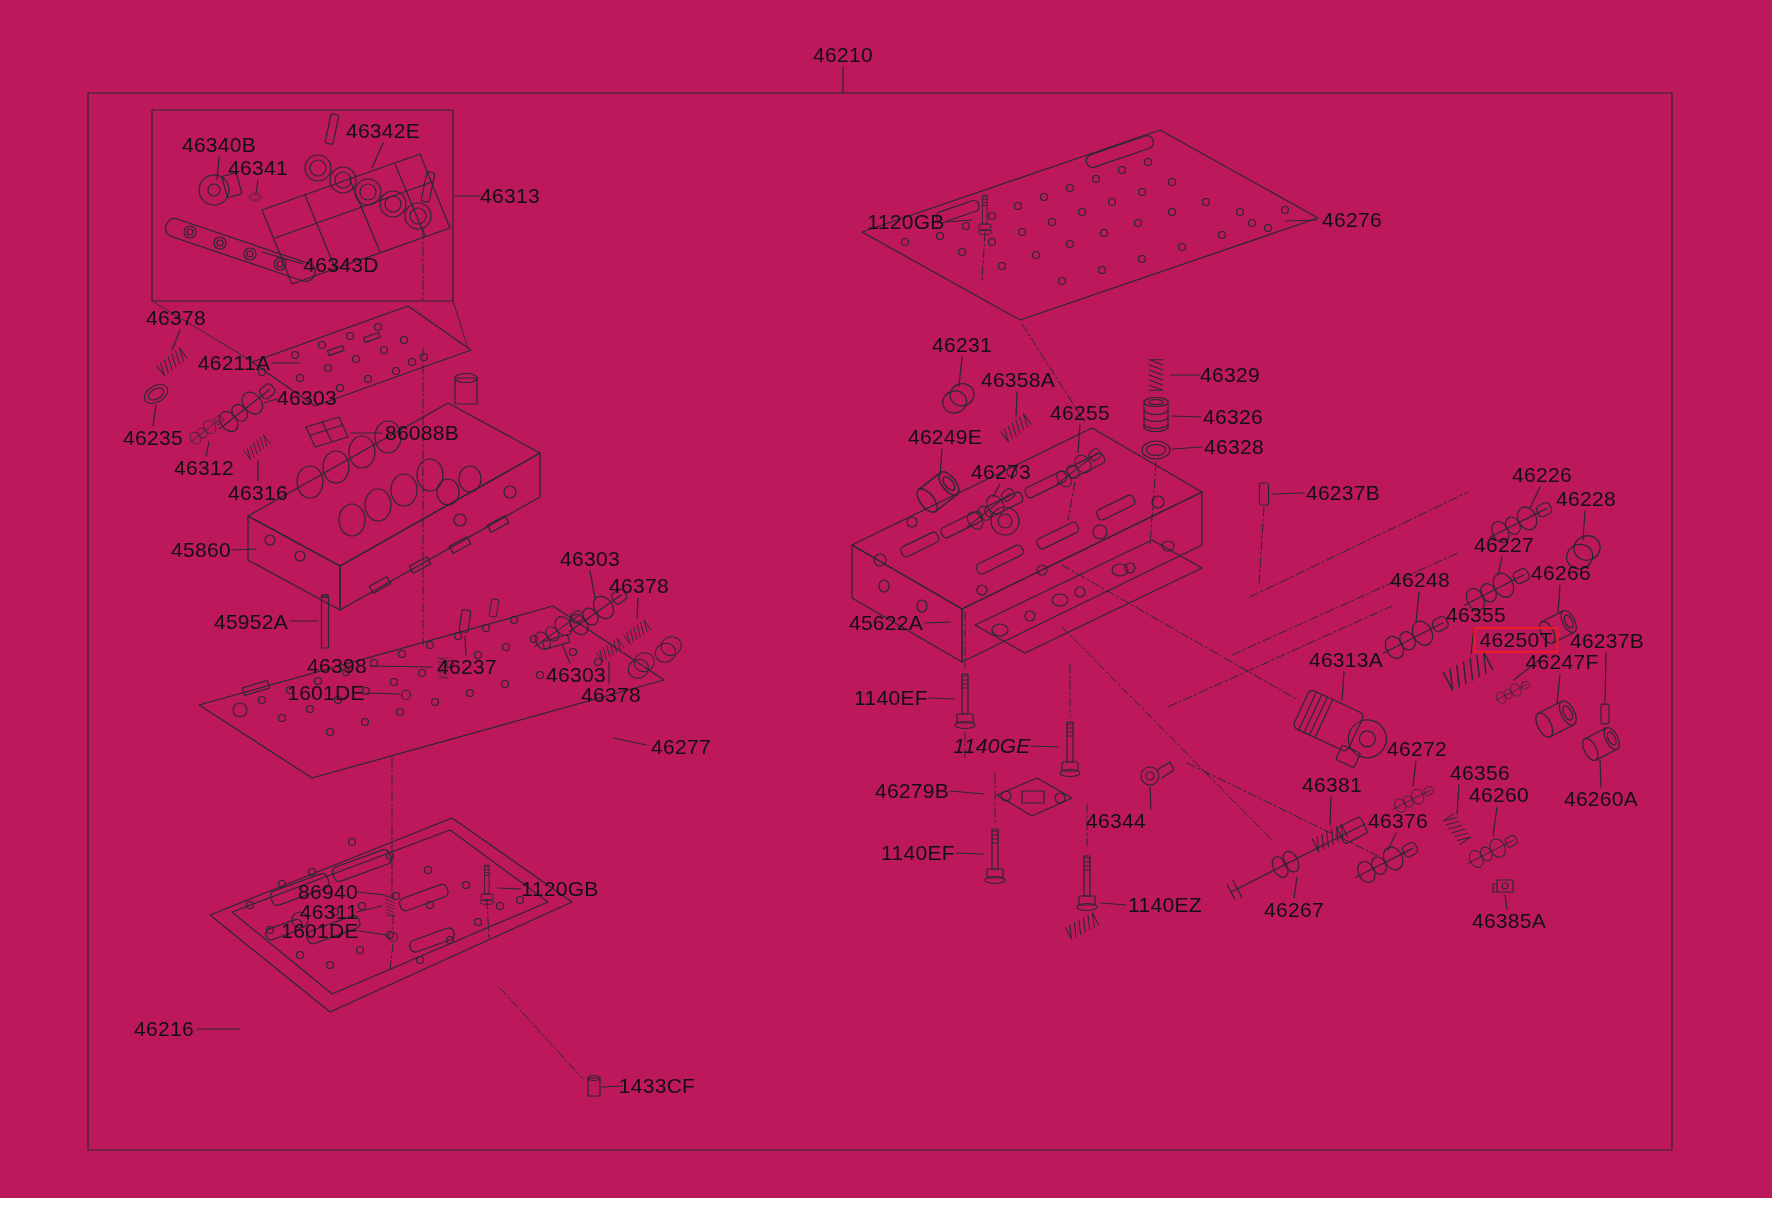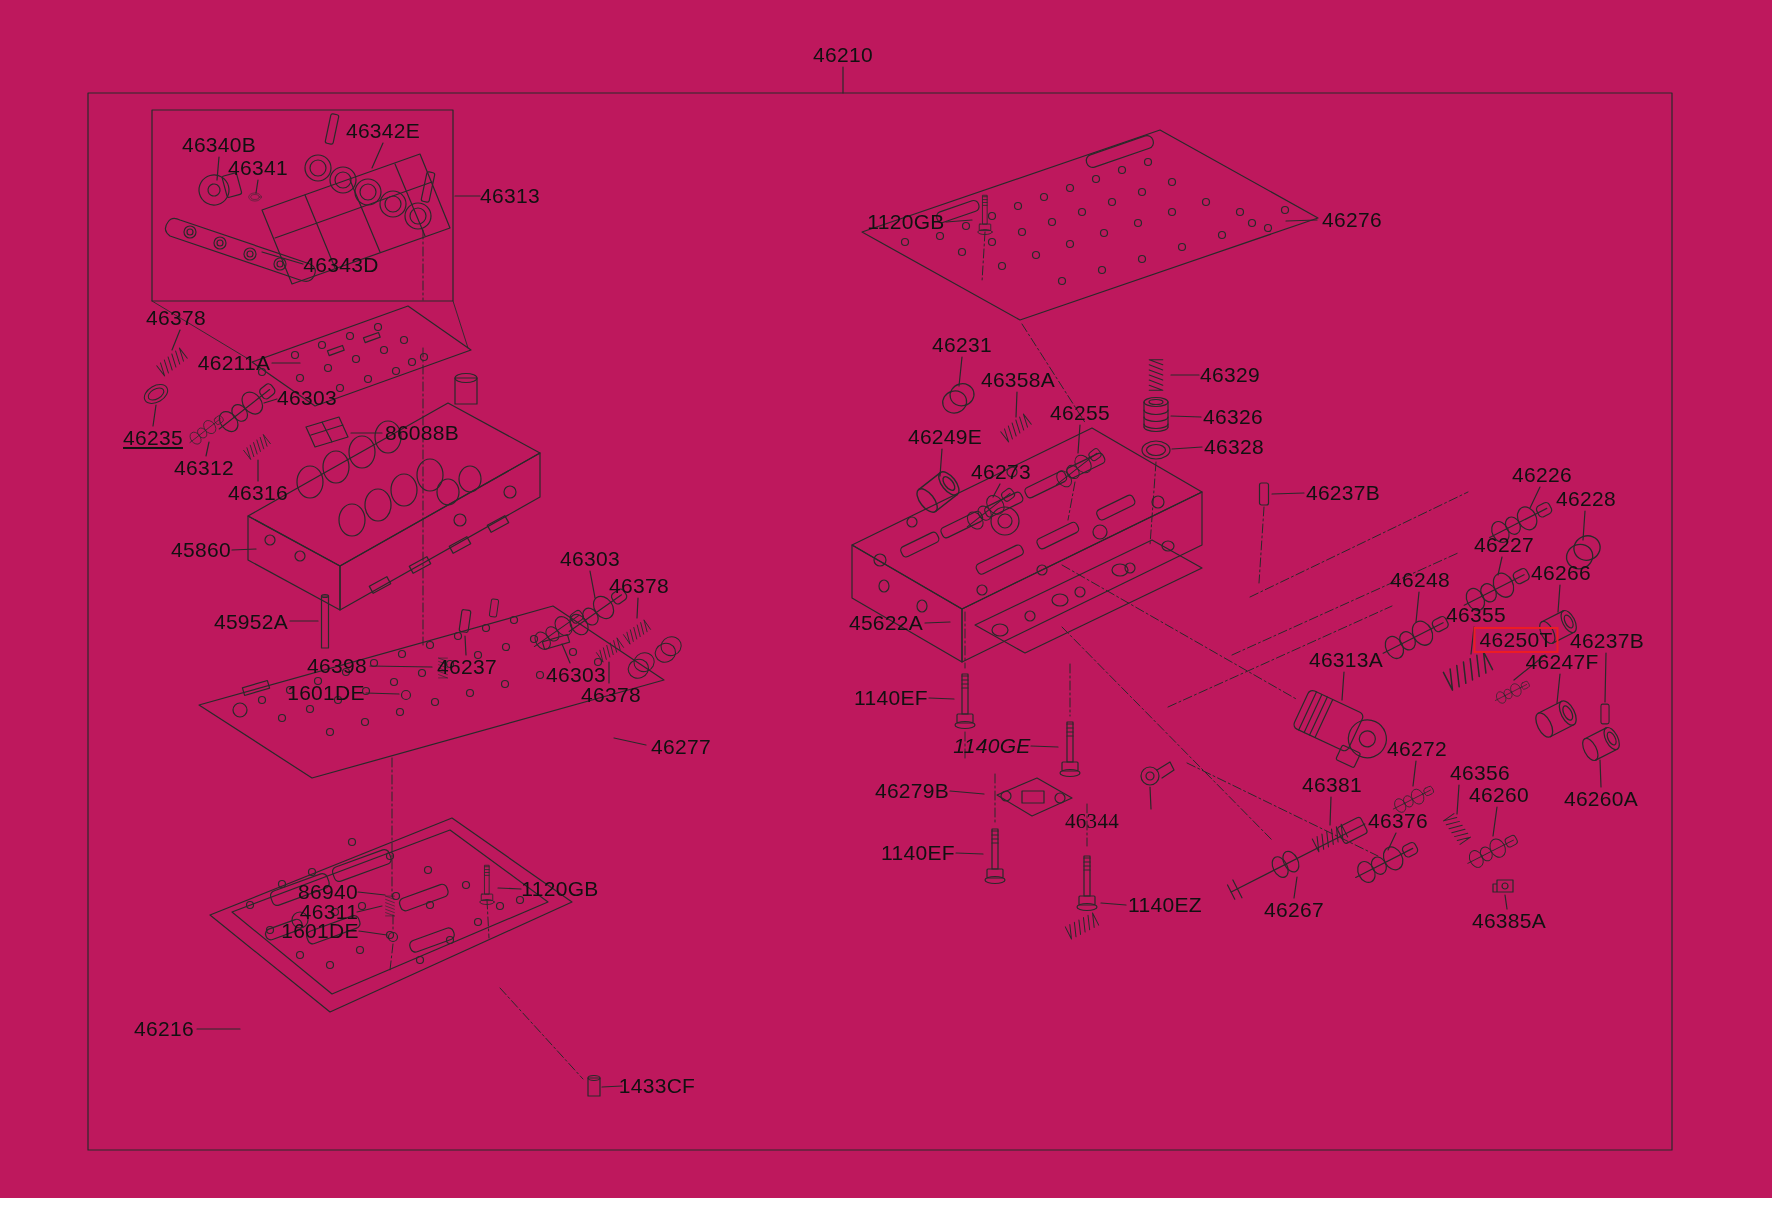--- a/index.html
+++ b/index.html
@@ -475,21 +475,21 @@
 
 <div class="label" style="left: 843px; top: 55px;">46210</div>
     <div class="label" style="left: 219px; top: 145px;">46340B</div>
     <div class="label" style="left: 258px; top: 168px;">46341</div>
     <div class="label" style="left: 383px; top: 131px;">46342E</div>
     <div class="label" style="left: 510px; top: 196px;">46313</div>
     <div class="label" style="left: 341px; top: 265px;">46343D</div>
     <div class="label" style="left: 176px; top: 318px;">46378</div>
     <div class="label" style="left: 234px; top: 363px;">46211A</div>
     <div class="label" style="left: 307px; top: 398px;">46303</div>
-    <div class="label" style="left: 153px; top: 438px; text-decoration: underline;">46235</div>
+    <div class="label" style="left: 153px; top: 438px;">46235</div>
     <div class="label" style="left: 422px; top: 433px;">86088B</div>
     <div class="label" style="left: 204px; top: 468px;">46312</div>
     <div class="label" style="left: 258px; top: 493px;">46316</div>
     <div class="label" style="left: 201px; top: 550px;">45860</div>
     <div class="label" style="left: 251px; top: 622px;">45952A</div>
     <div class="label" style="left: 337px; top: 666px;">46398</div>
     <div class="label" style="left: 467px; top: 667px;">46237</div>
     <div class="label" style="left: 590px; top: 559px;">46303</div>
     <div class="label" style="left: 639px; top: 586px;">46378</div>
     <div class="label" style="left: 576px; top: 675px;">46303</div>
@@ -523,21 +523,21 @@
     <div class="label" style="left: 1607px; top: 641px;">46237B</div>
     <div class="label" style="left: 1562px; top: 662px;">46247F</div>
     <div class="label" style="left: 1346px; top: 660px;">46313A</div>
     <div class="label" style="left: 1417px; top: 749px;">46272</div>
     <div class="label" style="left: 1460px; top: 773px; margin-left: 20px;">46356</div>
     <div class="label" style="left: 1499px; top: 795px;">46260</div>
     <div class="label" style="left: 1601px; top: 799px;">46260A</div>
     <div class="label" style="left: 1332px; top: 785px;">46381</div>
     <div class="label" style="left: 1398px; top: 821px;">46376</div>
     <div class="label" style="left: 1509px; top: 921px;">46385A</div>
-    <div class="label" style="left: 1092px; top: 821px; font-family: Liberation Serif, serif;">46344</div>
+    <div class="label" style="left: 1116px; top: 821px;">46344</div>
     <div class="label" style="left: 1165px; top: 905px;">1140EZ</div>
     <div class="label" style="left: 1294px; top: 910px;">46267</div>
     <div class="label" style="left: 886px; top: 623px;">45622A</div>
     <div class="label" style="left: 891px; top: 698px;">1140EF</div>
     <div class="label" style="left: 992px; top: 746px; font-style: italic;">1140GE</div>
     <div class="label" style="left: 912px; top: 791px;">46279B</div>
     <div class="label" style="left: 918px; top: 853px;">1140EF</div>
   </div>
 
 </body></html>

